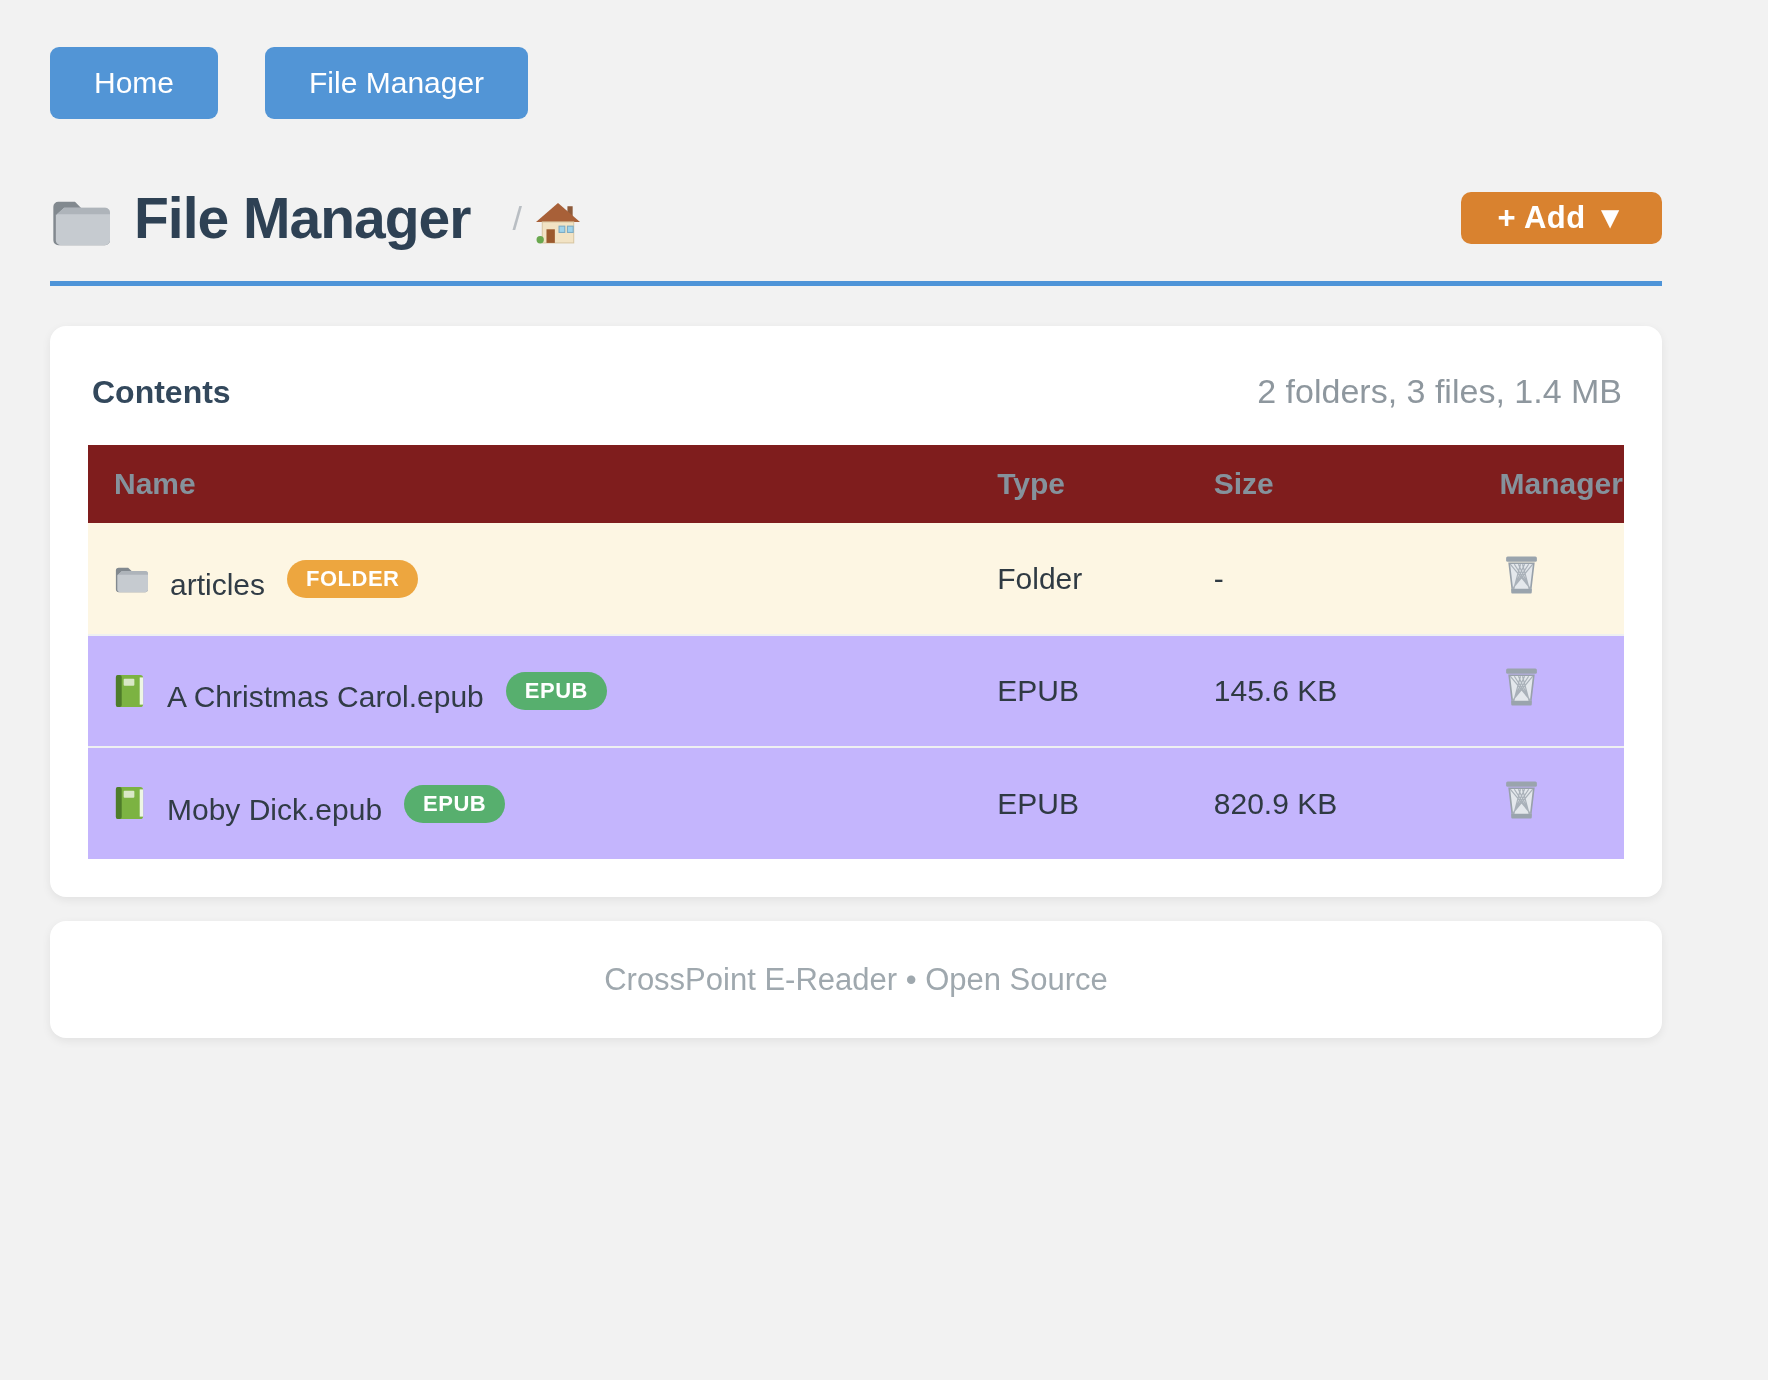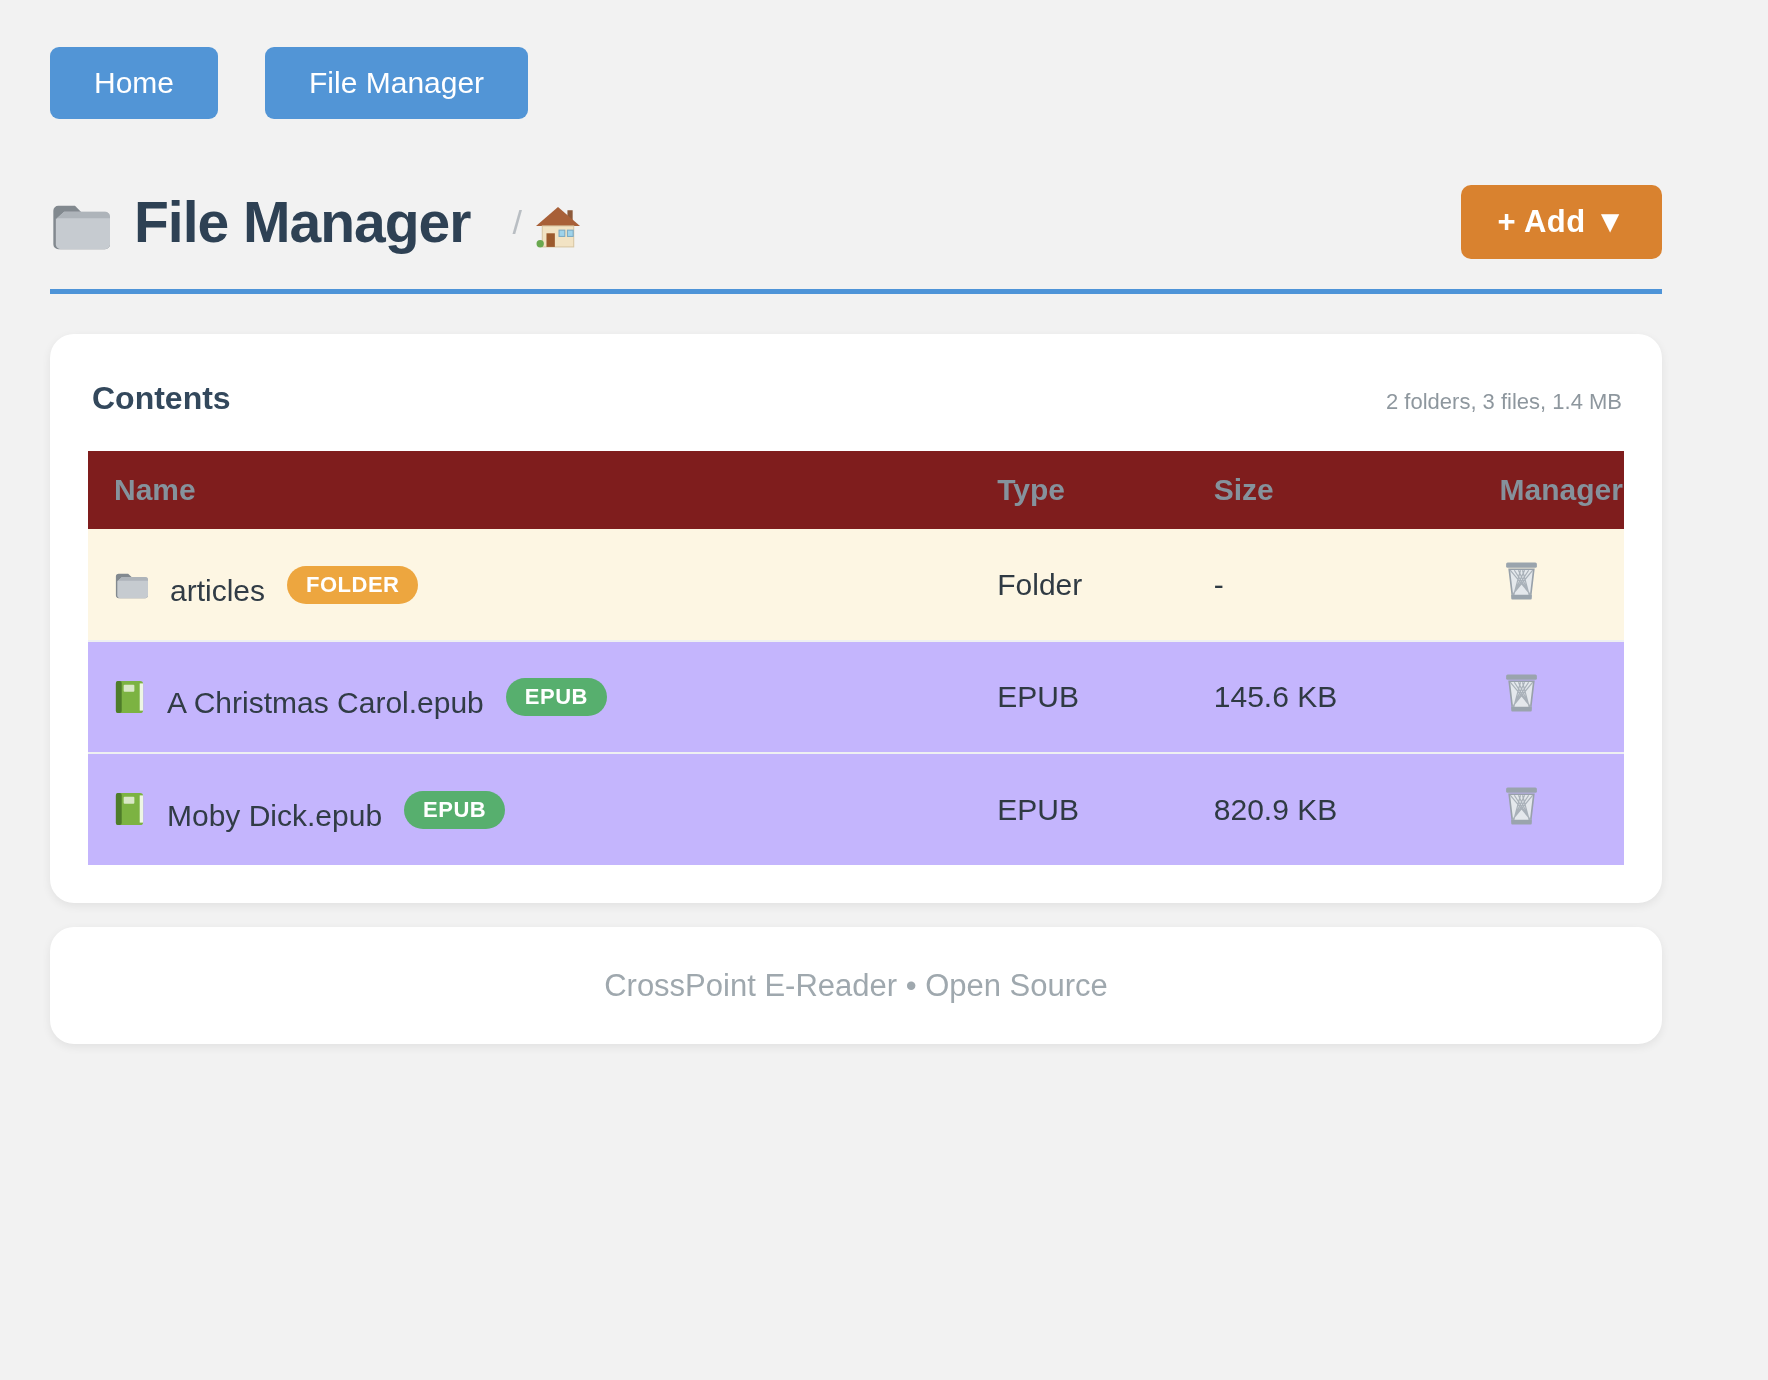--- a/index.html
+++ b/index.html
@@ -21,35 +21,35 @@
   }
 
   
   .page-header { margin-top: 66px; display: flex; align-items: center; }
   .title-folder { width: 60px; height: 52px; margin-top: 6px; }
   .page-title { font-size: 57px; font-weight: 800; color: #2e4154; margin-left: 24px; letter-spacing: -1px; }
   .crumb-sep { font-size: 34px; color: #b9bec3; margin-left: 42px; font-weight: 300; }
   .crumb-home { width: 44px; height: 42px; margin-left: 14px; margin-top: 10px; cursor: pointer; }
   .add-btn {
     margin-left: auto; background: #d9822f; color: #fff; border: none;
-    height: 74px; padding: 0 36px; font-size: 31px; font-weight: 700;
+    height: 52px; padding: 0 36px; font-size: 31px; font-weight: 700;
     border-radius: 10px; cursor: pointer; letter-spacing: 0.5px;
     font-family: "Liberation Sans", sans-serif;
   }
   .rule { margin-top: 30px; height: 5px; background: #4e94d8; border: none; }
 
   
   .card {
-    margin-top: 40px; background: #fff; border-radius: 24px;
+    margin-top: 40px; background: #fff; border-radius: 16px;
     box-shadow: 0 3px 10px rgba(0,0,0,0.07);
   }
   .main-card { padding: 38px; }
   .card-head { display: flex; align-items: baseline; justify-content: space-between; padding: 8px 2px 34px 4px; }
   .card-title { font-size: 32px; font-weight: 700; color: #33485c; }
-  .card-summary { font-size: 22px; color: #8e979e; }
+  .card-summary { font-size: 34px; color: #8e979e; }
 
   
   table { width: 100%; border-collapse: collapse; }
   col.c-name { width: 57.5%; } col.c-type { width: 14.1%; }
   col.c-size { width: 18.6%; } col.c-actions { width: 9.8%; }
   thead th {
     background: #7f1d1d; text-align: left; font-size: 30px; font-weight: 700;
     color: #85929c; height: 78px; padding-left: 26px;
   }
   tbody tr { height: 112px; border-top: 2px solid #eef0f1; }

